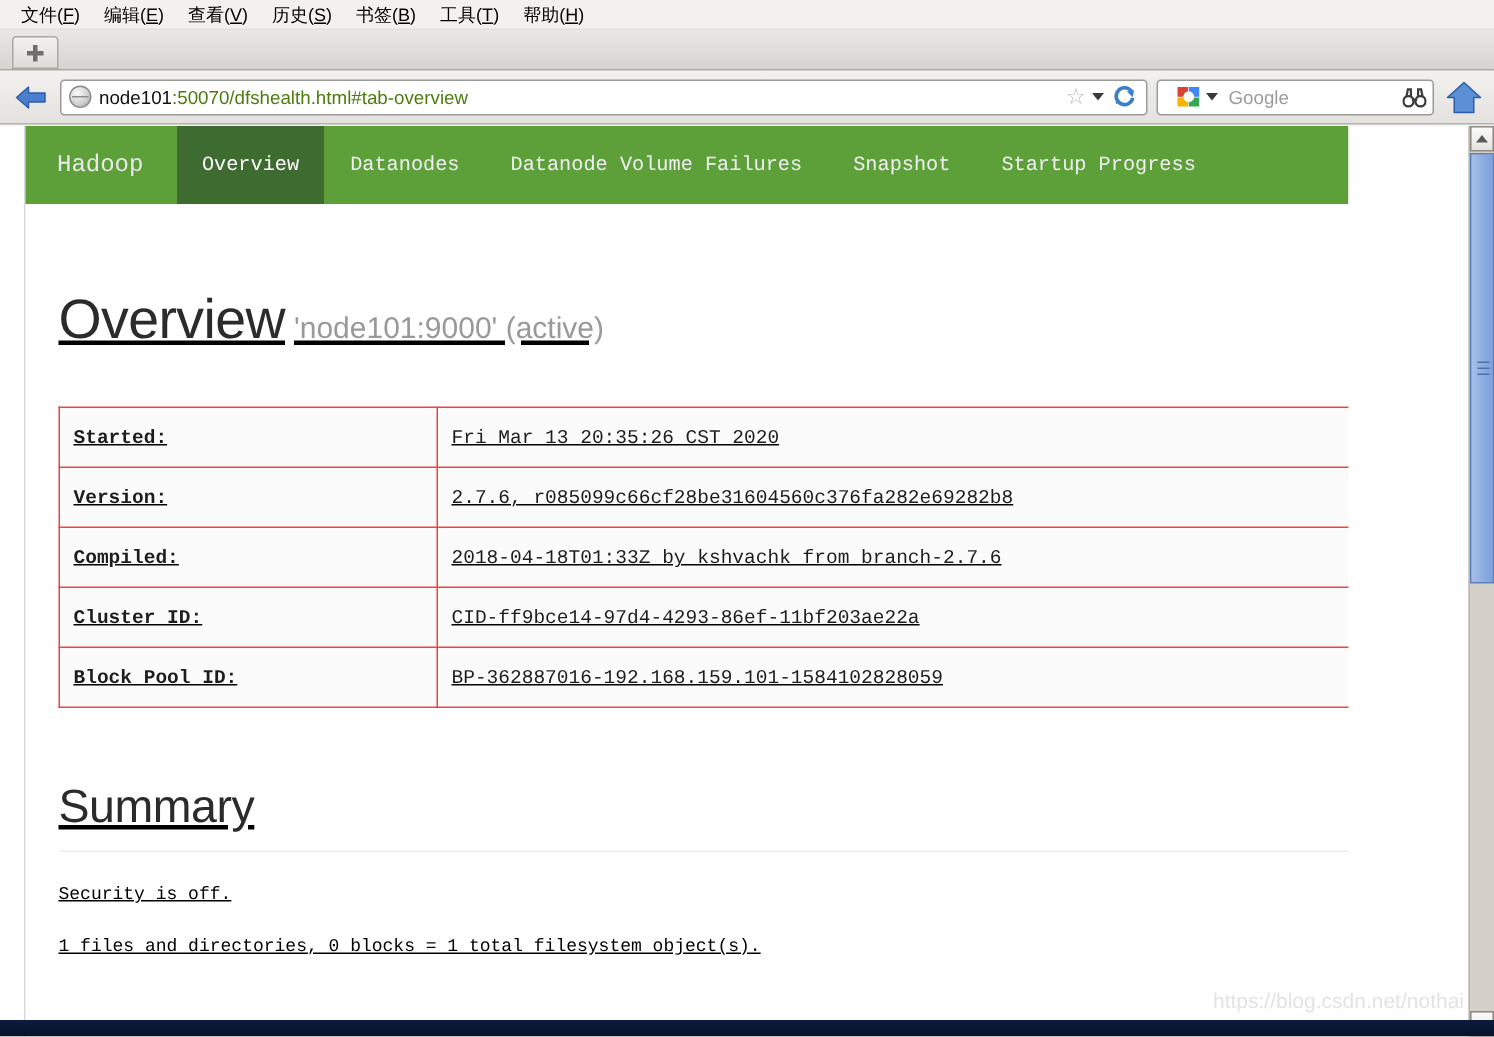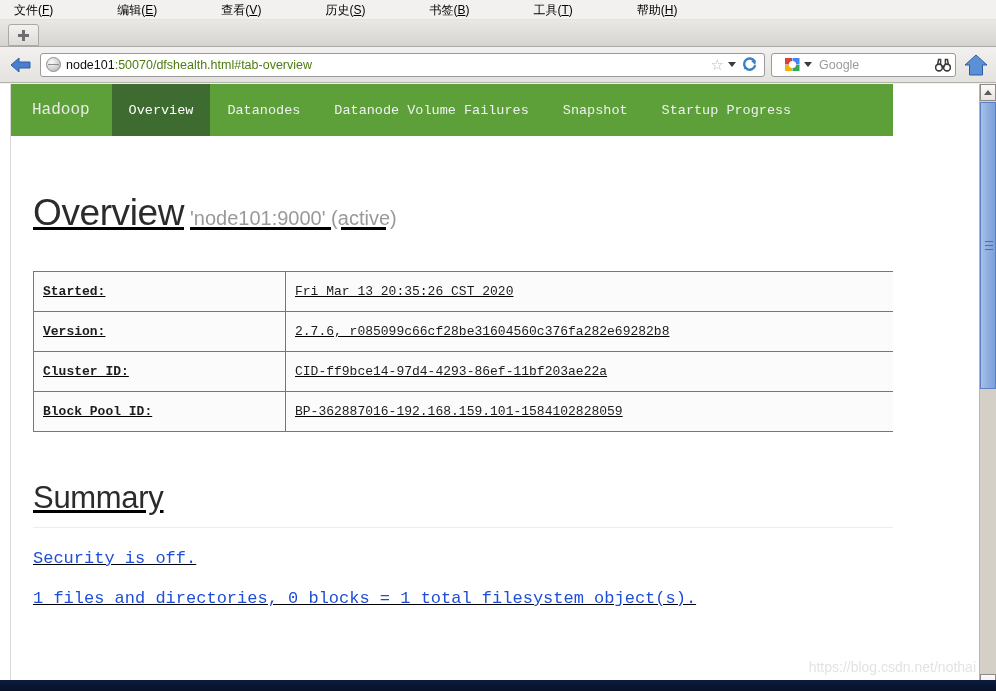--- a/index.html
+++ b/index.html
@@ -13,21 +13,20 @@
   
   .browser { width: 996px; height: 691px; position: relative; background: #f0f0ee; }
 
   .menubar {
     height: 20px;
     background: #f2f1ef;
     display: flex;
     align-items: center;
     padding-left: 6px;
     border-bottom: 1px solid #e2e1df;
-    gap: 48px;
   }
   .menubar-item {
     font-size: 12px;
     color: #000;
     padding: 0 8px;
     white-space: nowrap;
     line-height: 20px;
   }
   .menubar-item .mn { }
   .menubar-item .acc { text-decoration: underline; }
@@ -159,21 +158,21 @@
   
   .viewport {
     position: absolute;
     left: 0; top: 84px;
     width: 996px; height: 607px;
     background: #fff;
     overflow: hidden;
   }
   .page {
     position: absolute;
-    left: 10px; top: 0;
+    left: 16px; top: 0;
     width: 883px; height: 607px;
     background: #fff;
     border-left: 1px solid #d9d9d9;
     overflow: hidden;
   }
 
   
   .hnav {
     height: 52px;
     background: #5da03a;
@@ -252,22 +251,22 @@
     letter-spacing: -0.3px;
   }
   .hr {
     margin-top: 11px;
     border-top: 1px solid #ededed;
     width: 938px;
   }
   .sum-line {
     margin-top: 21px;
     font-family: "Liberation Mono", monospace;
-    font-size: 17px;
-    color: #1d4ed8;
+    font-size: 12px;
+    color: #000000;
     white-space: nowrap;
   }
 
   
   .scrollbar {
     position: absolute;
     right: 0; top: 84px;
     width: 17px; height: 607px;
     background: #d4d0c8;
     border-left: 1px solid #b9b5ad;
@@ -406,20 +405,24 @@
           <tbody>
             <tr>
               <td class="k">Started:</td>
               <td class="v">Fri Mar 13 20:35:26 CST 2020</td>
             </tr>
             <tr>
               <td class="k">Version:</td>
               <td class="v">2.7.6, r085099c66cf28be31604560c376fa282e69282b8</td>
             </tr>
             <tr>
+              <td class="k">Compiled:</td>
+              <td class="v">2018-04-18T01:33Z by kshvachk from branch-2.7.6</td>
+            </tr>
+            <tr>
               <td class="k">Cluster ID:</td>
               <td class="v">CID-ff9bce14-97d4-4293-86ef-11bf203ae22a</td>
             </tr>
             <tr>
               <td class="k">Block Pool ID:</td>
               <td class="v">BP-362887016-192.168.159.101-1584102828059</td>
             </tr>
           </tbody>
         </table>
 

